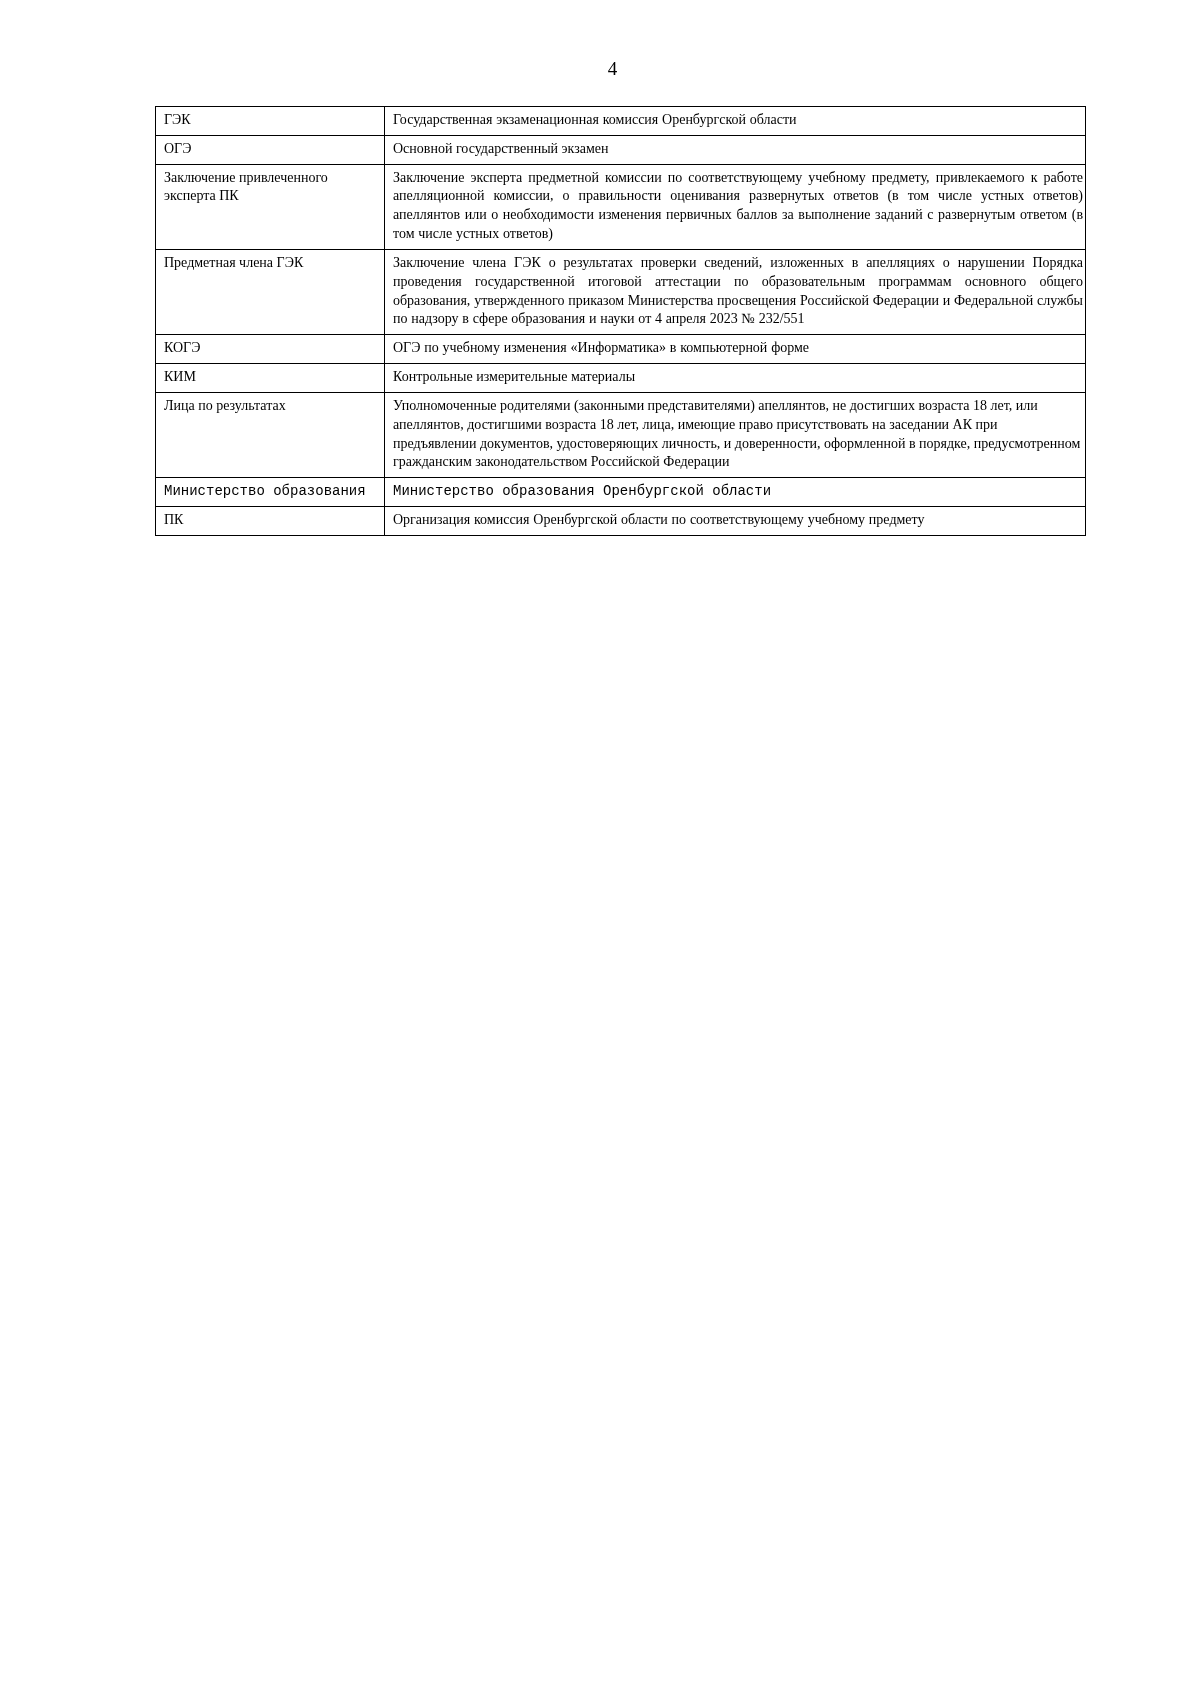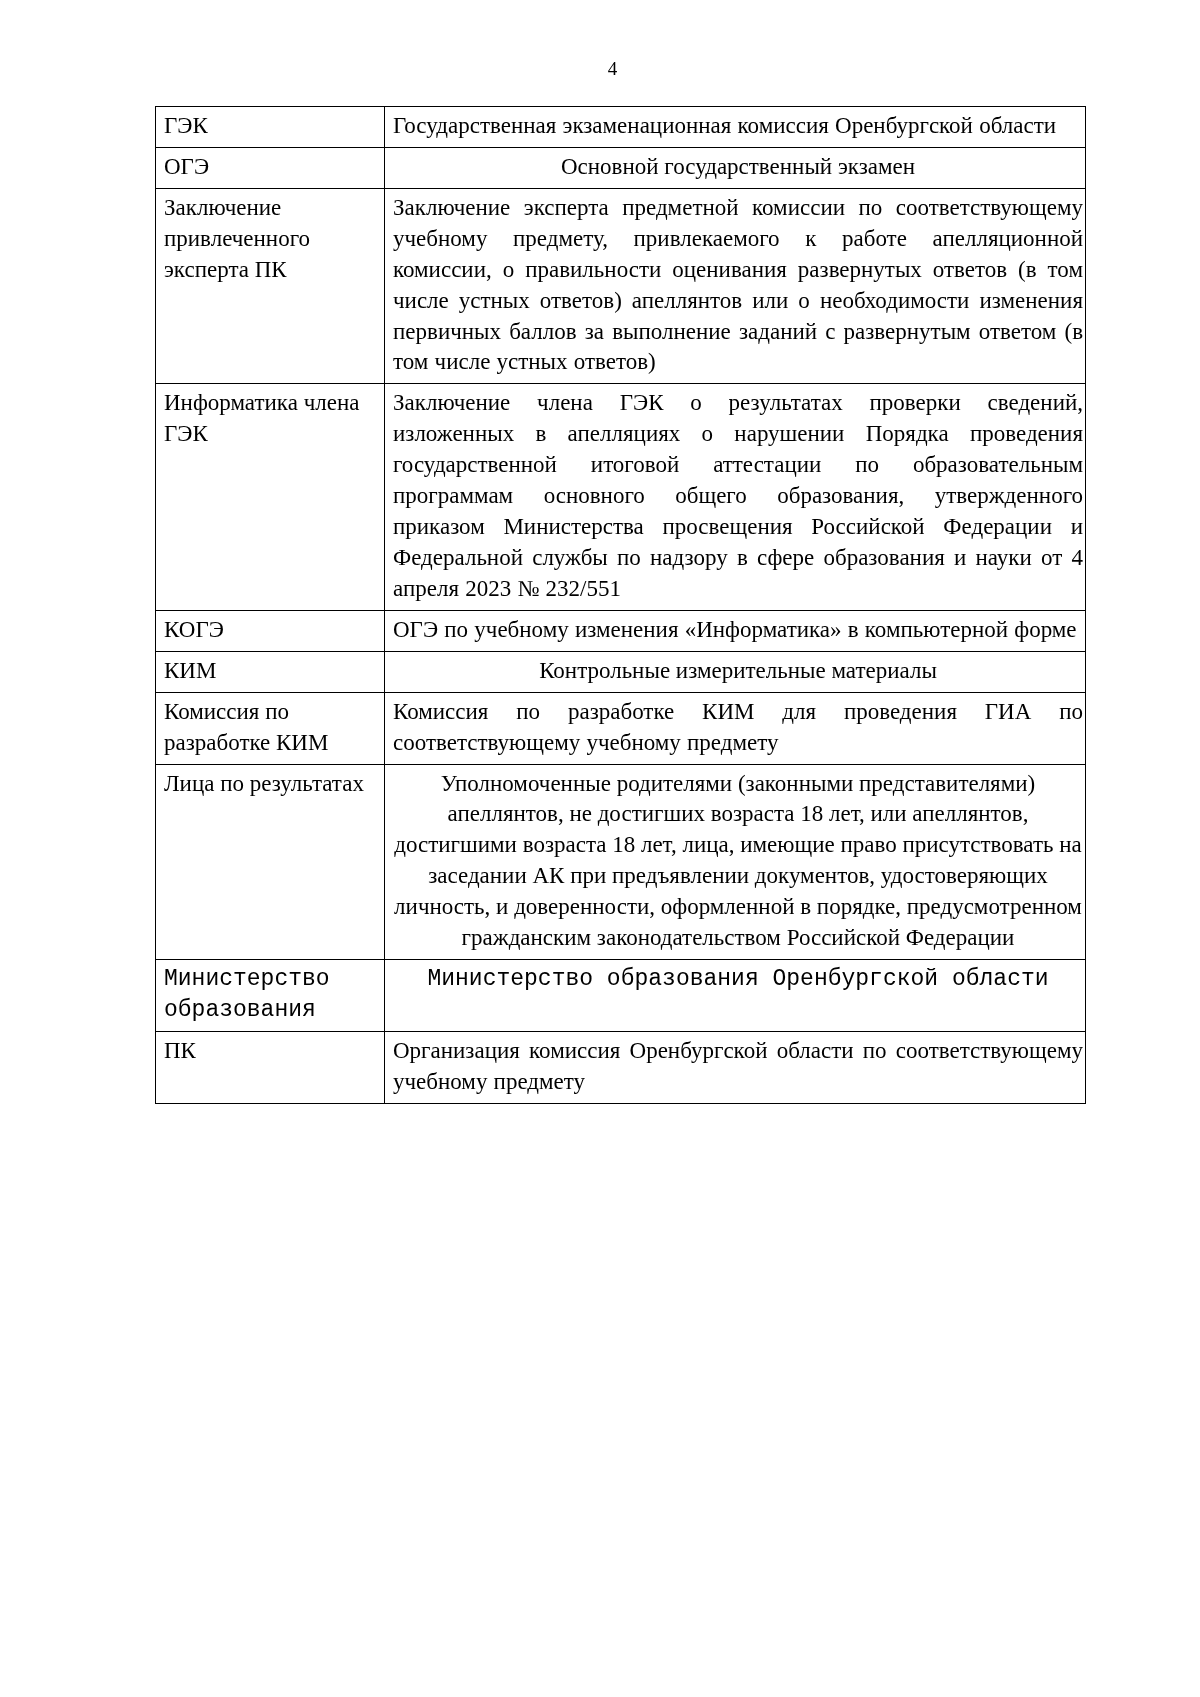--- a/index.html
+++ b/index.html
@@ -29,38 +29,38 @@
   }
   table.glossary {
     border-collapse: collapse;
     width: 908px;
     table-layout: fixed;
   }
   table.glossary td {
     border: 1.6px solid #000000;
     vertical-align: top;
     padding: 4px 2px 5px 8px;
-    font-size: 23px;
+    font-size: 14px;
     line-height: 1.345;
   }
   td.term {
     width: 218px;
     text-align: left;
     hyphens: none;
   }
   td.definition {
     width: 690px;
   }
   td.definition.justify {
     text-align: justify;
     text-align-last: left;
     word-spacing: 0.02em;
   }
   td.definition.plain {
-    text-align: center;
+    text-align: left;
   }
   td.vmid {
     vertical-align: middle;
     font-family: Liberation Mono, monospace;
   }
   
   .page::after {
     content: "";
     position: absolute;
     inset: 0;
@@ -80,34 +80,30 @@
         </tr>
         <tr>
           <td class="term">ОГЭ</td>
           <td class="definition plain">Основной государственный экзамен</td>
         </tr>
         <tr>
           <td class="term">Заключение привлеченного эксперта ПК</td>
           <td class="definition justify">Заключение эксперта предметной комиссии по соответствующему учебному предмету, привлекаемого к работе апелляционной комиссии, о правильности оценивания развернутых ответов (в том числе устных ответов) апеллянтов или о необходимости изменения первичных баллов за выполнение заданий с развернутым ответом (в том числе устных ответов)</td>
         </tr>
         <tr>
-          <td class="term">Информатика члена ГЭК</td>
+          <td class="term">Предметная члена ГЭК</td>
           <td class="definition justify">Заключение члена ГЭК о результатах проверки сведений, изложенных в апелляциях о нарушении Порядка проведения государственной итоговой аттестации по образовательным программам основного общего образования, утвержденного приказом Министерства просвещения Российской Федерации и Федеральной службы по надзору в сфере образования и науки от 4 апреля 2023 № 232/551</td>
         </tr>
         <tr>
           <td class="term">КОГЭ</td>
           <td class="definition justify">ОГЭ по учебному изменения «Информатика» в компьютерной форме</td>
         </tr>
         <tr>
           <td class="term">КИМ</td>
           <td class="definition plain">Контрольные измерительные материалы</td>
-        </tr>
-        <tr>
-          <td class="term">Комиссия по разработке КИМ</td>
-          <td class="definition justify">Комиссия по разработке КИМ для проведения ГИА по соответствующему учебному предмету</td>
         </tr>
         <tr>
           <td class="term">Лица по результатах</td>
           <td class="definition plain">Уполномоченные родителями (законными представителями) апеллянтов, не достигших возраста 18 лет, или апеллянтов, достигшими возраста 18 лет, лица, имеющие право присутствовать на заседании АК при предъявлении документов, удостоверяющих личность, и доверенности, оформленной в порядке, предусмотренном гражданским законодательством Российской Федерации</td>
         </tr>
         <tr>
           <td class="term vmid">Министерство образования</td>
           <td class="definition plain vmid">Министерство образования Оренбургской области</td>
         </tr>
         <tr>

